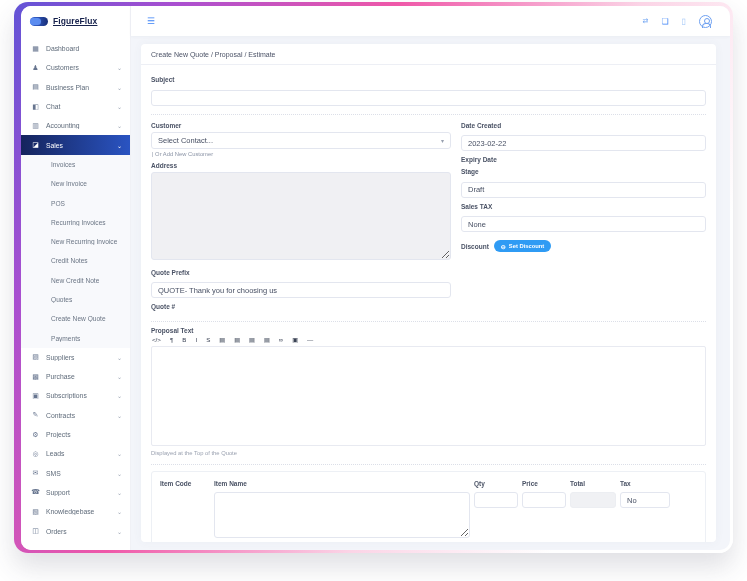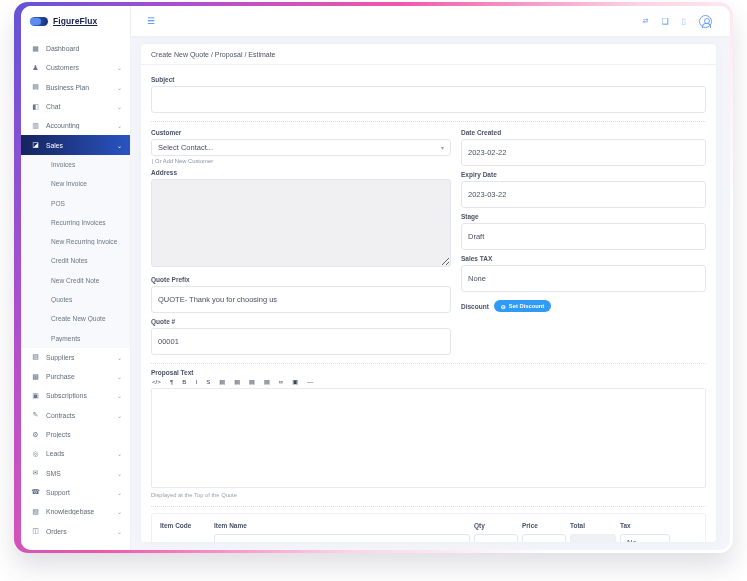--- a/index.html
+++ b/index.html
@@ -65,21 +65,21 @@
   .panel-header { padding: 7px 10px 6px; border-bottom: 1px solid #edeff5;
     font-size: 7px; font-weight: 500; color: #4b5266; flex: none; }
   .panel-body { padding: 6px 10px 8px; flex: 1; overflow: hidden; }
   
   .f-label { font-size: 6.5px; font-weight: 600; color: #4a5265; margin: 5px 0 3px; }
   .f-input, .f-select, .f-area {
     width: 100%; border: 1px solid #e3e6ef; border-radius: 3px;
     font-family: "Liberation Sans", sans-serif; font-size: 7.5px; color: #474f63;
     background: #fff; padding: 0 6px; outline: none;
   }
-  .f-input { height: 27px; }
+  .f-input { height: 16px; }
   .f-select { height: 17px; display: flex; align-items: center; justify-content: space-between; cursor: pointer; }
   .sel-ch { color: #98a0af; font-size: 6px; }
   .f-area { resize: both; padding: 4px 6px; }
   .f-area.addr { height: 88px; background: #f0f0f3; }
   .dashed { border: 0; border-top: 1px dotted #dcdfe8; margin: 8px 0 2px; }
   .two-col { display: flex; gap: 10px; }
   .col-left { width: 300px; flex: none; }
   .col-right { flex: 1; min-width: 0; }
   .add-link { font-size: 5.8px; color: #8a93a5; margin: 2px 0 1px 1px; cursor: pointer; }
   .discount-row { display: flex; align-items: center; gap: 5px; margin-top: 8px; }
@@ -264,29 +264,27 @@
                   </div>
                   <div class="add-link">| Or Add New Customer</div>
 
                   <div class="f-label">Address</div>
                   <textarea class="f-area addr" style=""></textarea>
 
                   <div class="f-label">Quote Prefix</div>
                   <input class="f-input" value="QUOTE- Thank you for choosing us" style="">
 
                   <div class="f-label">Quote #</div>
-                  <input class="f-input" value="00001" style="">
                 </div>
 
                 <div class="col-right">
                   <div class="f-label">Date Created</div>
                   <input class="f-input" value="2023-02-22" style="">
 
                   <div class="f-label">Expiry Date</div>
-                  <input class="f-input" value="2023-03-22" style="">
 
                   <div class="f-label">Stage</div>
                   <input class="f-input" value="Draft" style="">
 
                   <div class="f-label">Sales TAX</div>
                   <input class="f-input" value="None" style="">
 
                   <div class="discount-row">
                     <span class="f-label">Discount</span>
                     <button class="btn-discount">

